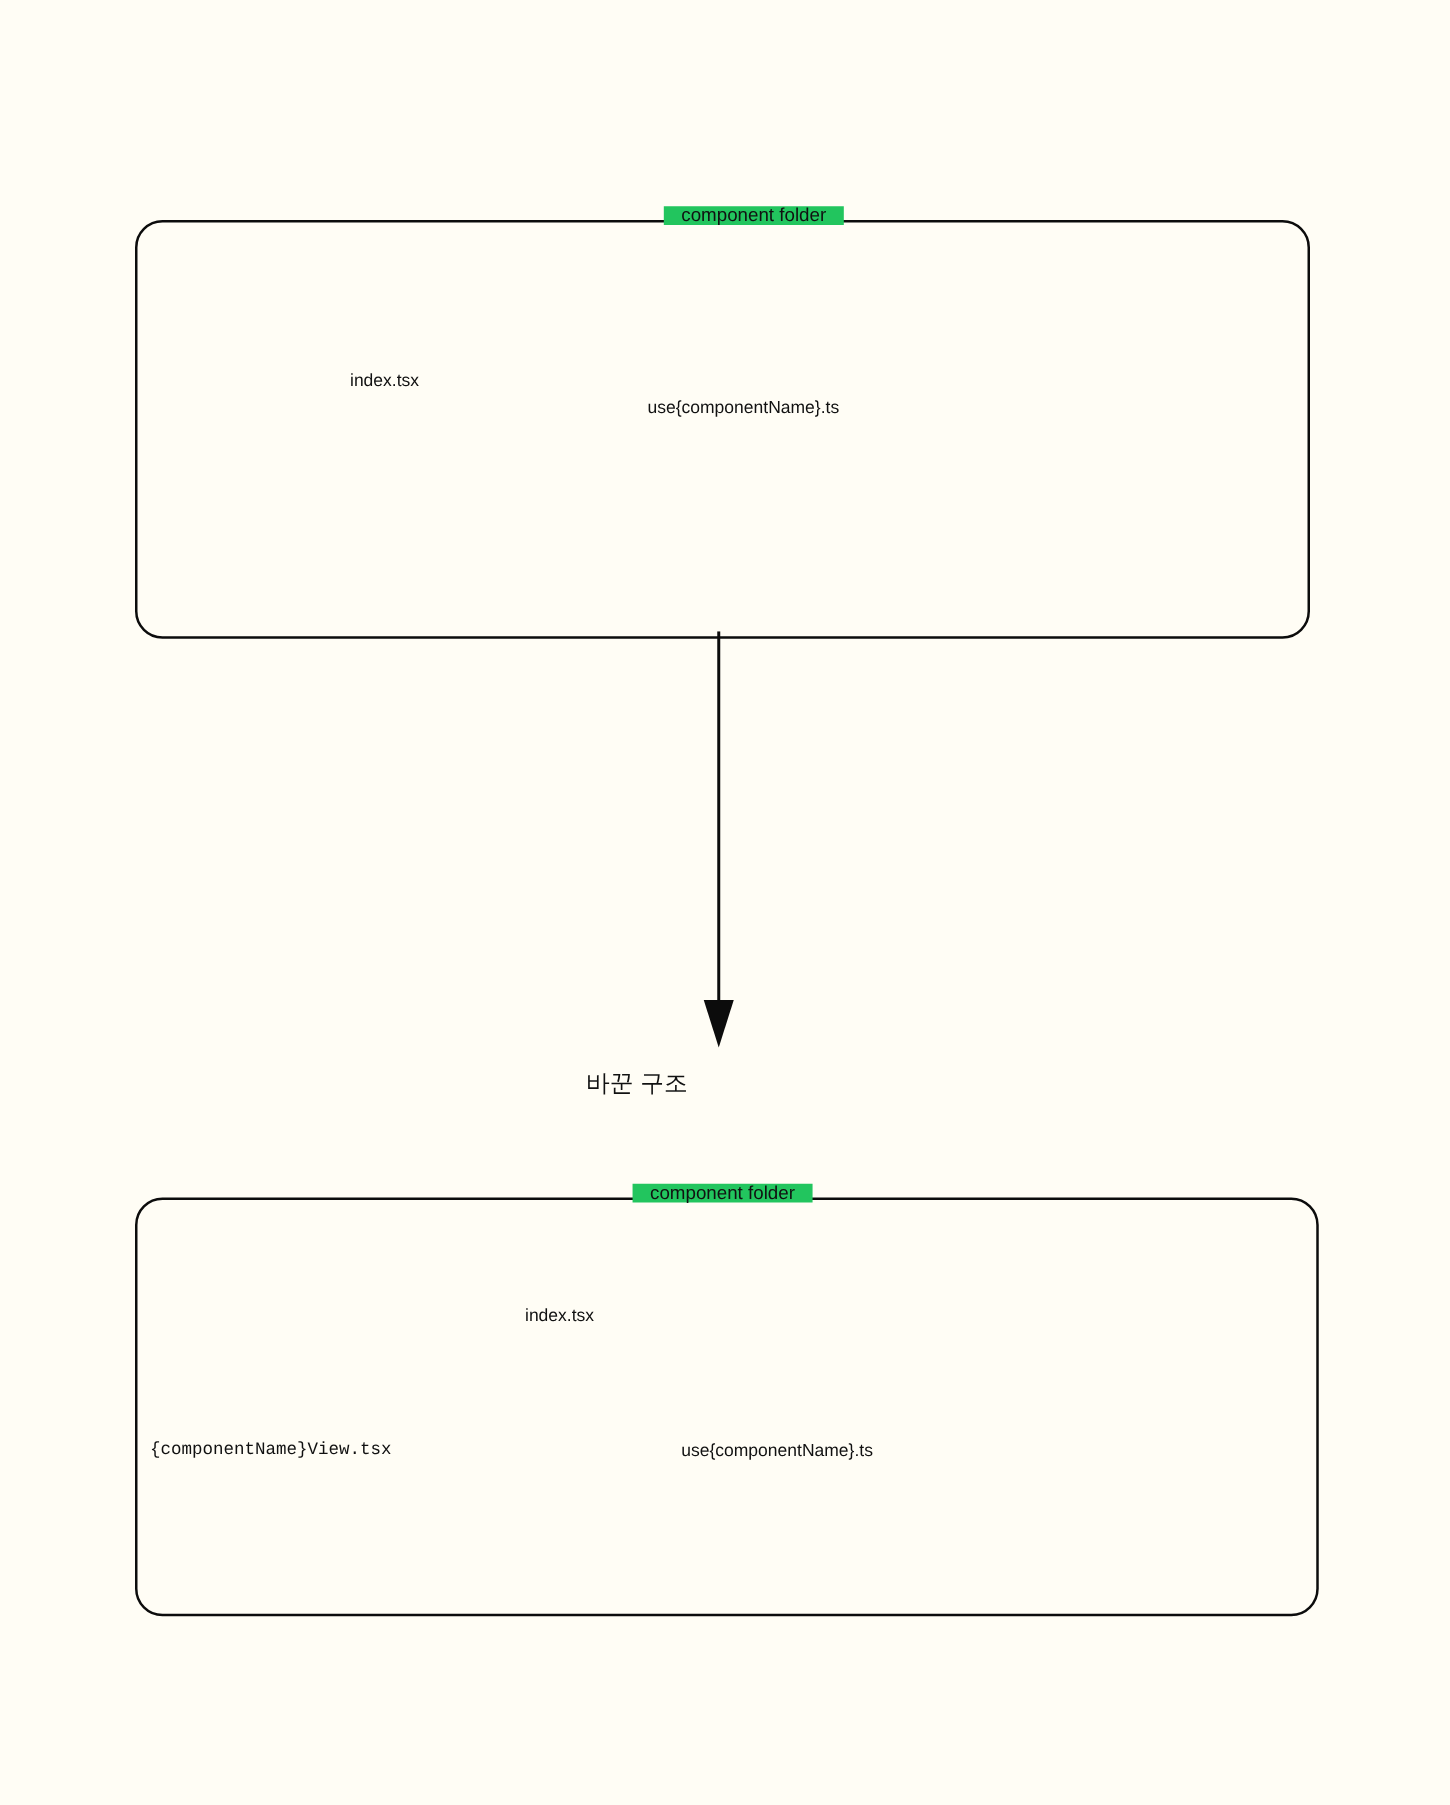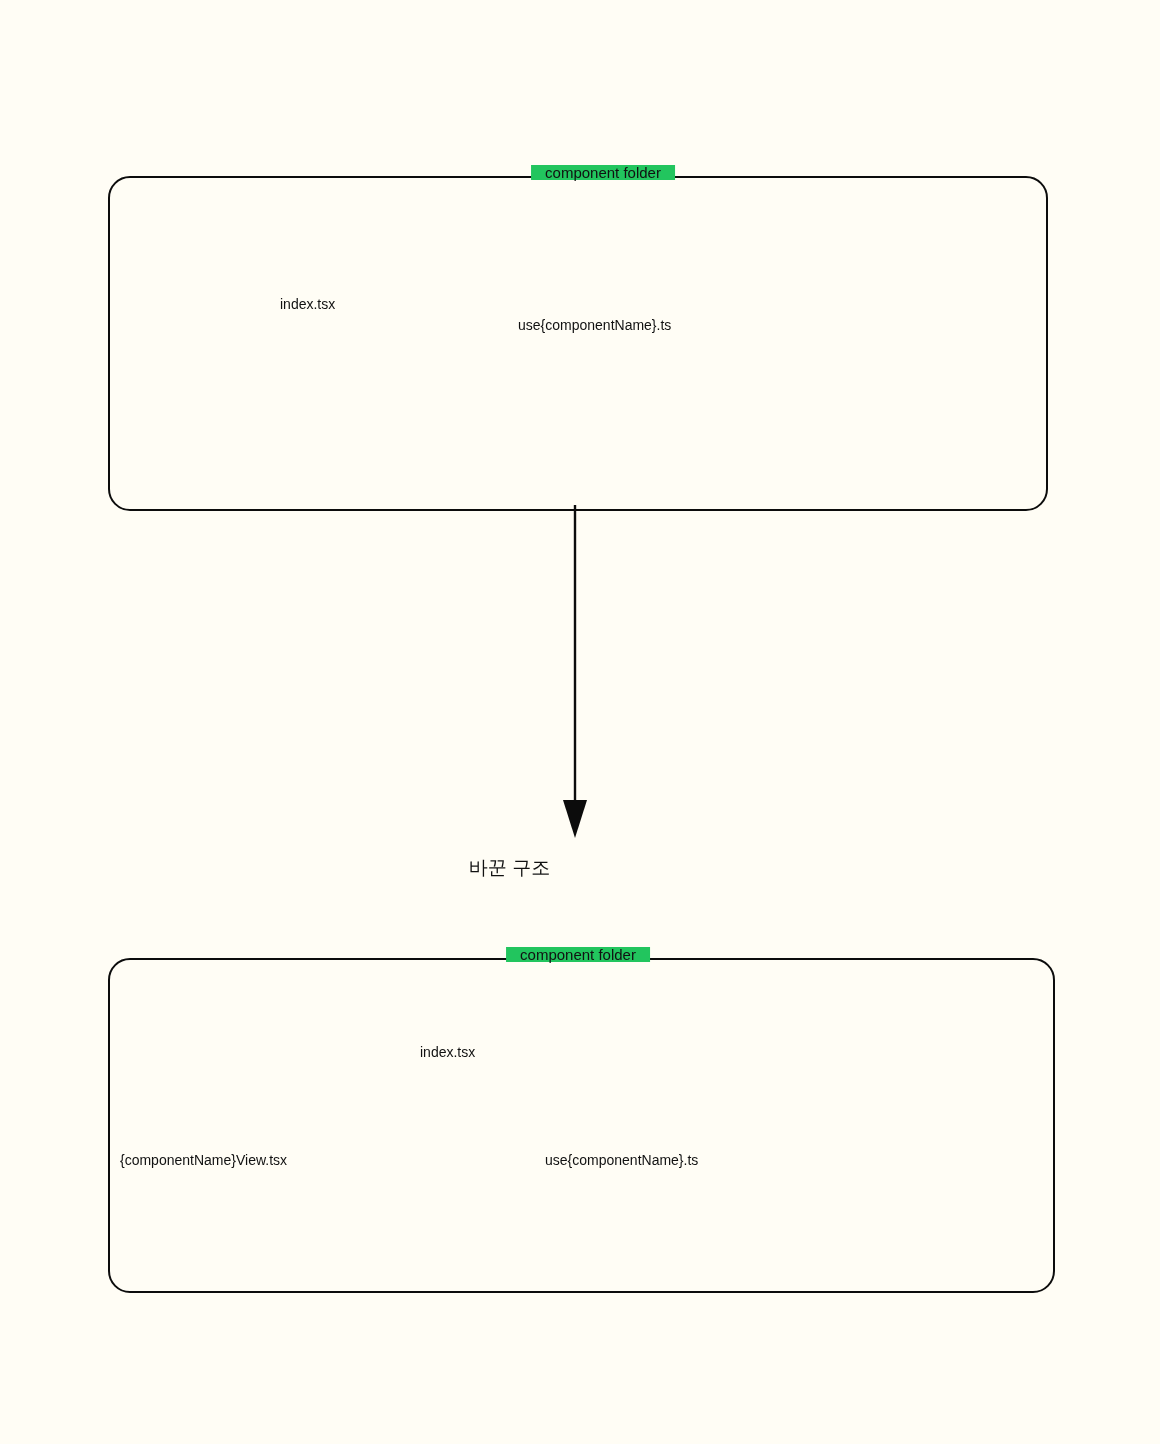--- a/index.html
+++ b/index.html
@@ -86,21 +86,21 @@
     white-space: nowrap;
     color: #111111;
   }
 
   
   #file-existing-index { left: 280px; top: 297px; }
   #file-existing-hook  { left: 518px; top: 318px; }
 
   
   #file-changed-index { left: 420px; top: 1045px; }
-  #file-changed-view  { left: 120px; top: 1153px; }
+  #file-changed-view  { left: 120px; top: 1153px; font-family: Liberation Mono, monospace; }
   #file-changed-hook  { left: 545px; top: 1153px; }
 
   
   #flow-arrow {
     position: absolute;
     left: 540px;
     top: 505px;
     width: 80px;
     height: 345px;
   }

